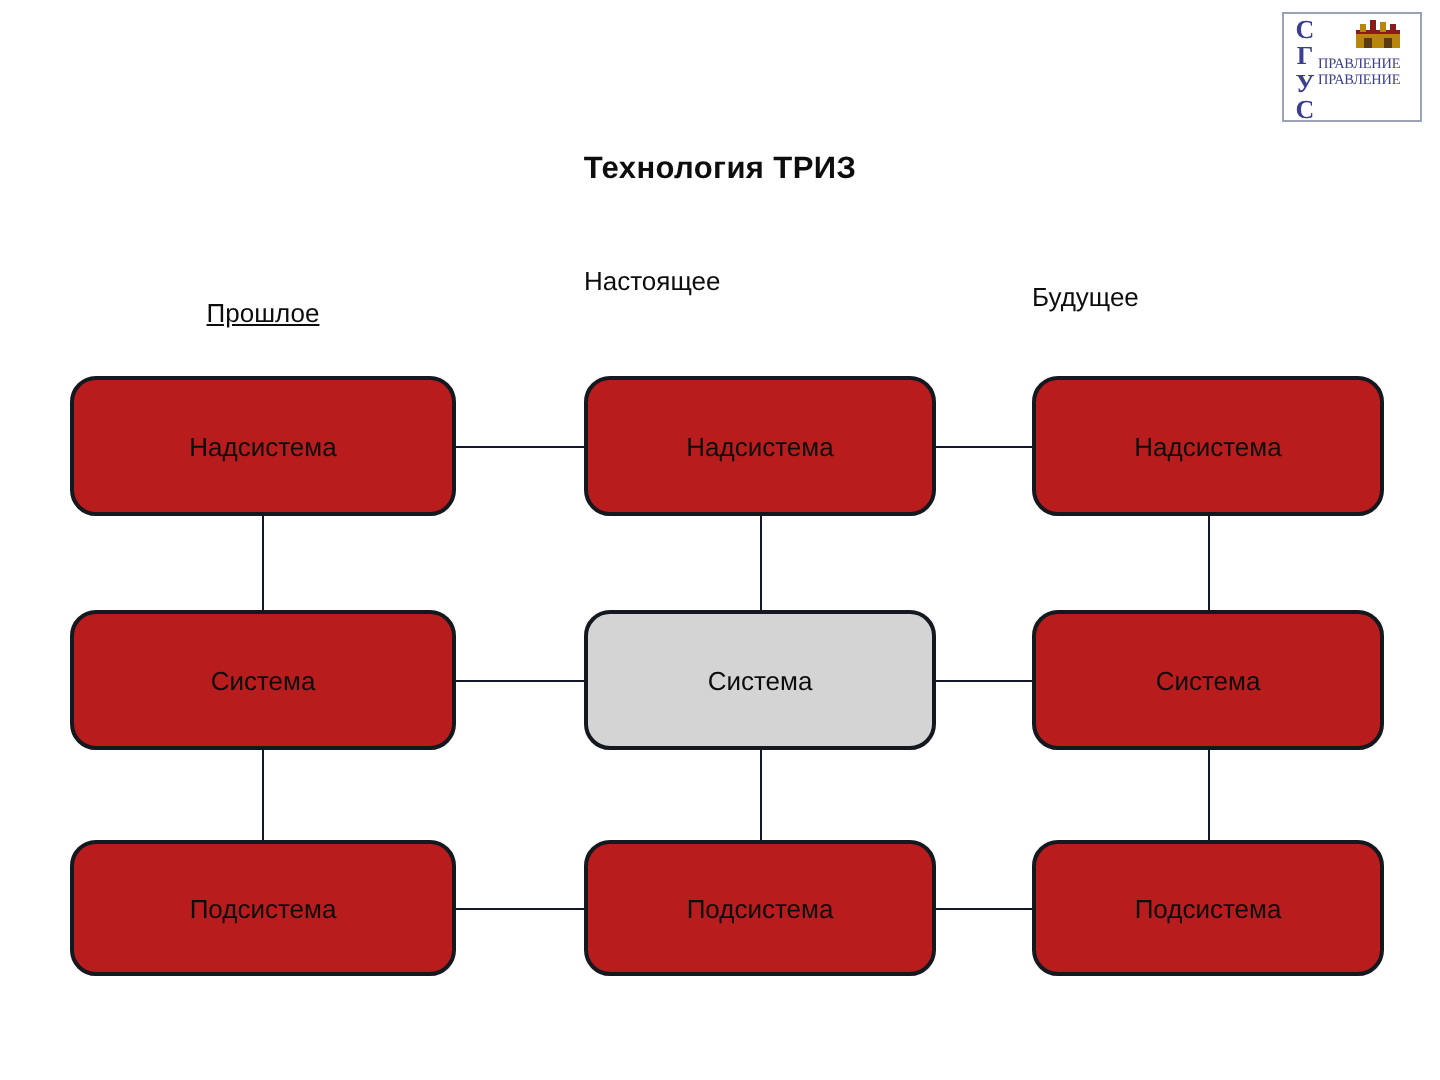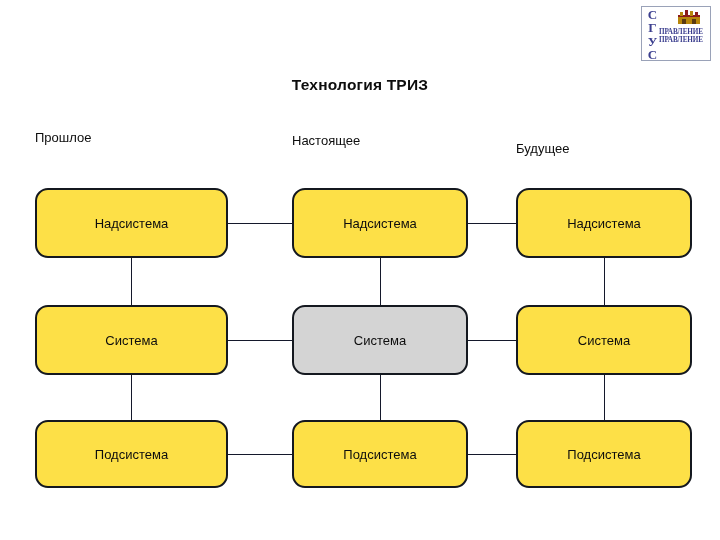--- a/index.html
+++ b/index.html
@@ -58,21 +58,21 @@
     position: absolute;
     left: 17px;
     top: 21px;
     width: 52px;
     line-height: 1.15;
   }
   .logo-words span {
     display: block;
     font-family: "Liberation Serif", serif;
     font-size: 7.2px;
-    font-weight: bold;
+    font-weight: normal;
     color: #3c3f8f;
     letter-spacing: -0.1px;
     white-space: nowrap;
   }
 
   
   .title {
     position: absolute;
     left: 0;
     top: 76px;
@@ -84,21 +84,21 @@
     letter-spacing: 0.2px;
   }
 
   
   .col-head {
     position: absolute;
     font-size: 13px;
     color: #0d0d0d;
     white-space: nowrap;
   }
-  .col-head.h0 { left: 35px;  top: 130px; width: 193px; text-align: left; }
+  .col-head.h0 { left: 35px;  top: 149px; width: 193px; text-align: center; text-decoration: underline; }
   .col-head.h1 { left: 292px; top: 133px; width: 176px; }
   .col-head.h2 { left: 516px; top: 141px; width: 176px; text-align: left; }
 
   
   .conn-h {
     position: absolute;
     height: 0;
     border-top: 1.4px solid #14182b;
   }
   .conn-v {
@@ -106,21 +106,21 @@
     width: 0;
     border-left: 1.4px solid #14182b;
   }
 
   
   .node {
     position: absolute;
     box-sizing: border-box;
     border: 2.4px solid #14181f;
     border-radius: 13px;
-    background: #fde047;
+    background: #b91c1c;
     display: flex;
     align-items: center;
     justify-content: center;
     font-size: 13px;
     color: #0d0d0d;
     white-space: nowrap;
   }
   .node.highlight {
     background: #d4d4d4;
   }

